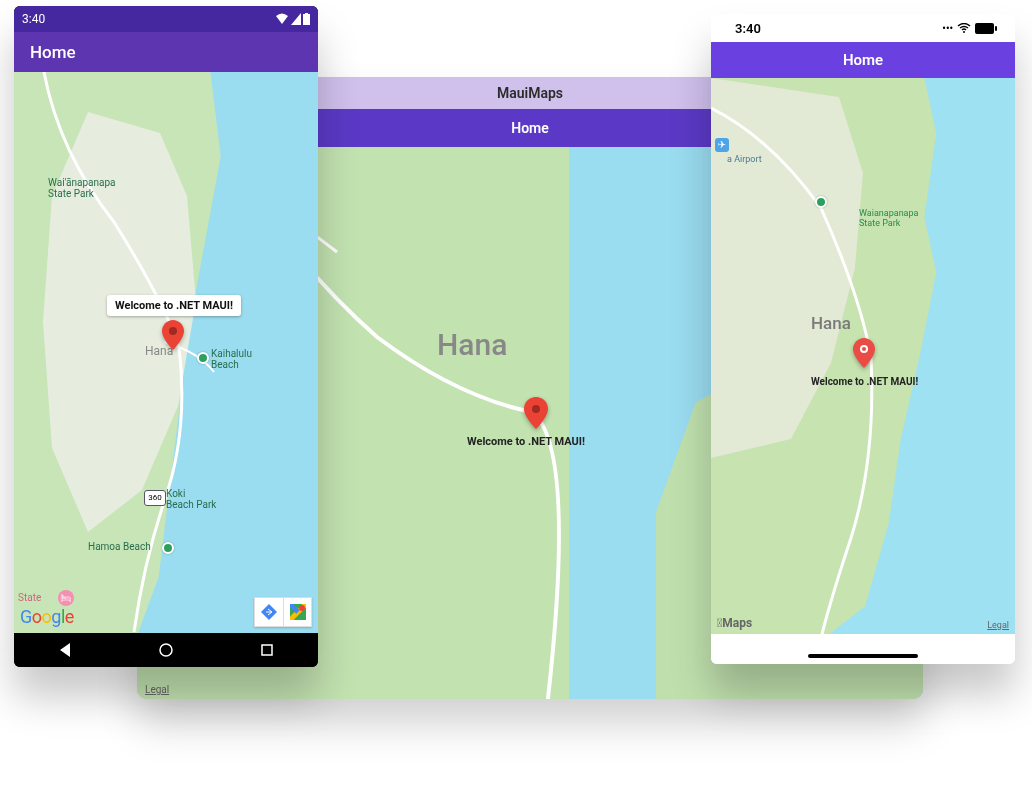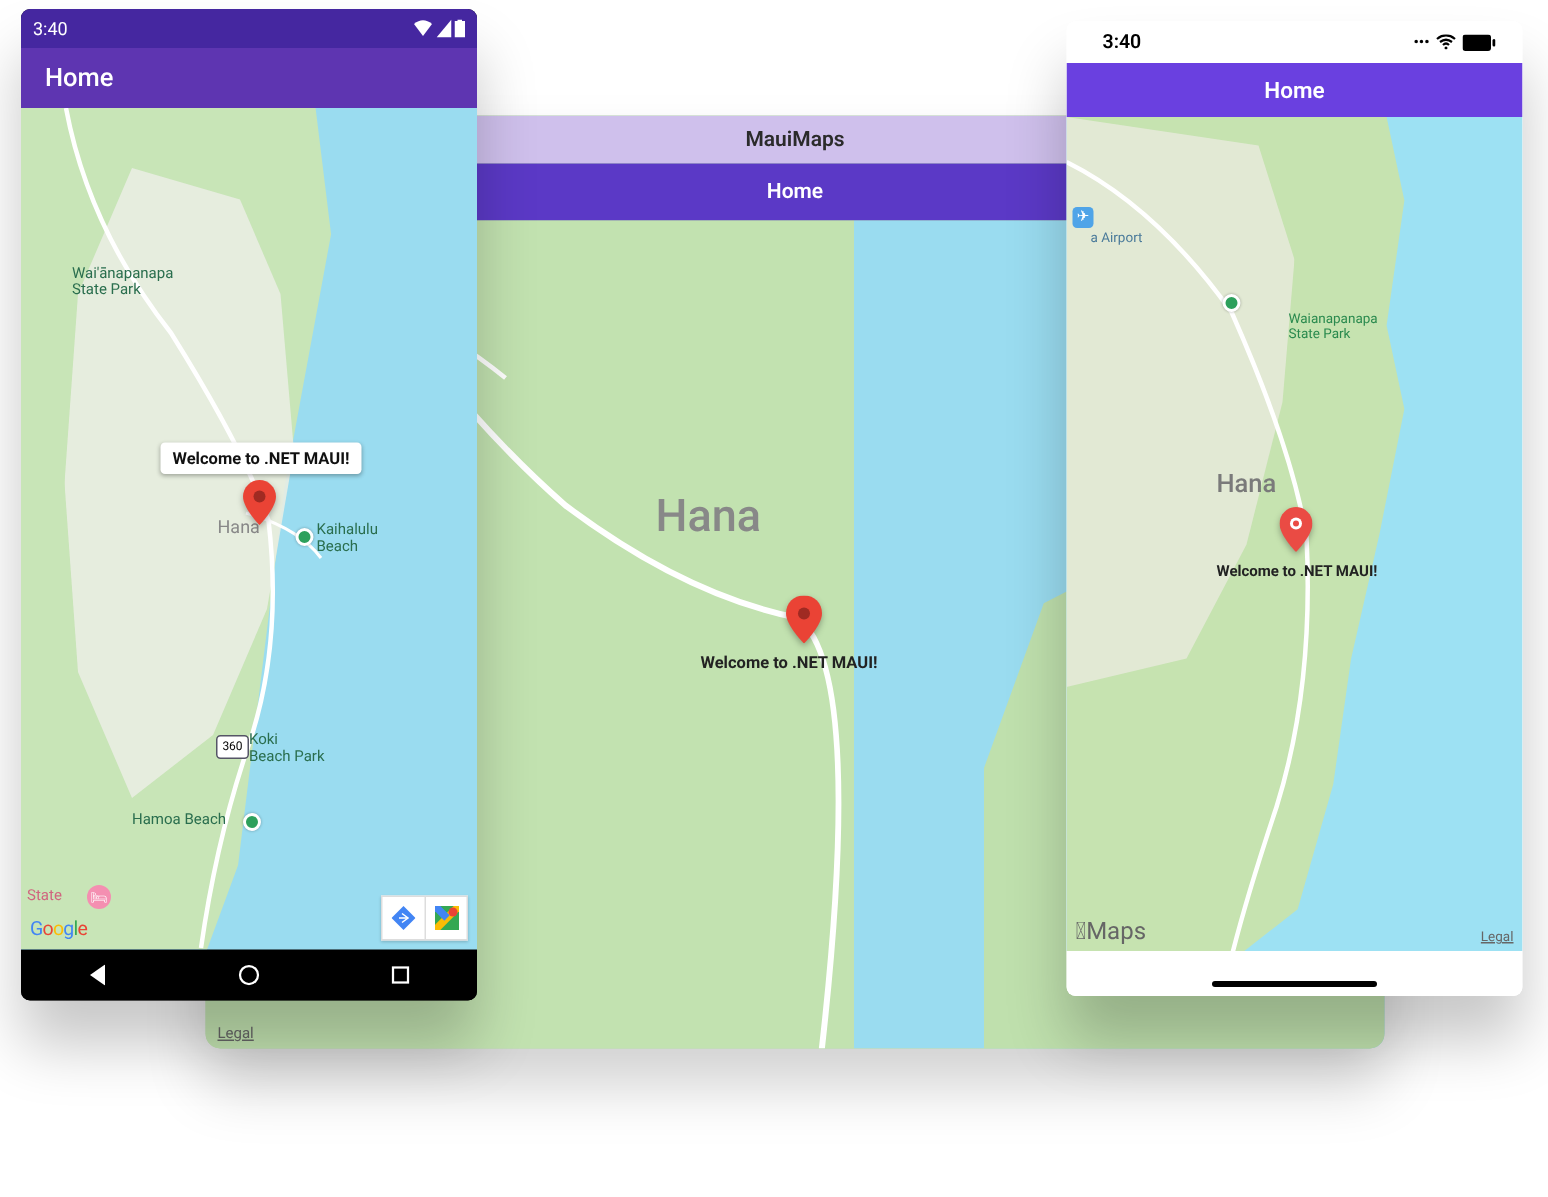--- a/index.html
+++ b/index.html
@@ -123,21 +123,21 @@
       border-radius: 3px;
       box-shadow: 0 1px 3px rgba(0,0,0,0.3);
       padding: 4px 8px;
       font-size: 11px; font-weight: 700;
       color: #111;
       white-space: nowrap;
     }
     .android-map .pin { position: absolute; left: 148px; top: 248px; }
     .android-map .google-logo {
       position: absolute; left: 6px; bottom: 6px;
-      font-size: 13px; letter-spacing: -0.5px;
+      font-size: 18px; letter-spacing: -0.5px;
     }
     .google-logo span:nth-child(1){color:#4285F4;}
     .google-logo span:nth-child(2){color:#EA4335;}
     .google-logo span:nth-child(3){color:#FBBC05;}
     .google-logo span:nth-child(4){color:#4285F4;}
     .google-logo span:nth-child(5){color:#34A853;}
     .google-logo span:nth-child(6){color:#EA4335;}
     .android-map .gmaps-btns {
       position: absolute; right: 6px; bottom: 6px;
       display: flex;
@@ -237,21 +237,21 @@
     .iphone-map .airport-label {
       position: absolute; left: 16px; top: 76px;
       font-size: 9px; color: #4a7a9a;
     }
     .iphone-map .legal {
       position: absolute; right: 6px; bottom: 4px;
       font-size: 9px; color: #666; text-decoration: underline;
     }
     .iphone-map .apple-maps {
       position: absolute; left: 6px; bottom: 4px;
-      font-size: 16px; color: #666;
+      font-size: 12px; color: #666; font-weight: bold;
     }
     .iphone-home {
       position: absolute; left: 50%; bottom: 6px; transform: translateX(-50%);
       width: 110px; height: 4px; background: #000; border-radius: 4px;
     }
 
     .pin svg { filter: drop-shadow(0 2px 2px rgba(0,0,0,0.3)); }
   </style>
 </head>
 <body>

